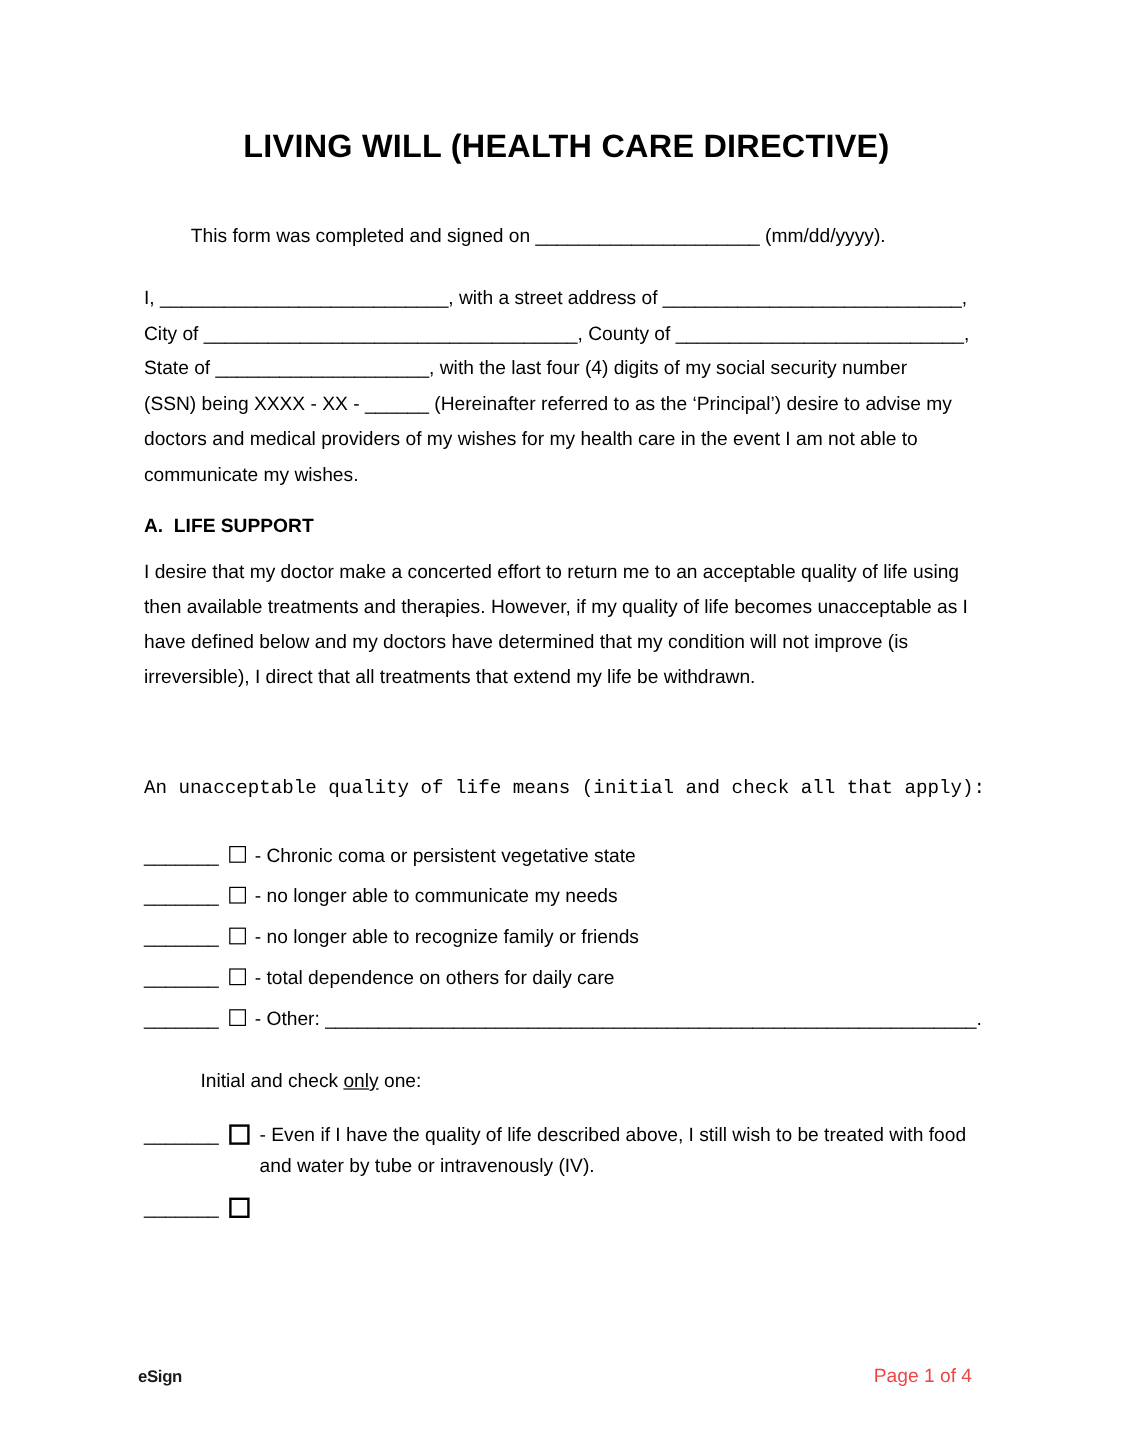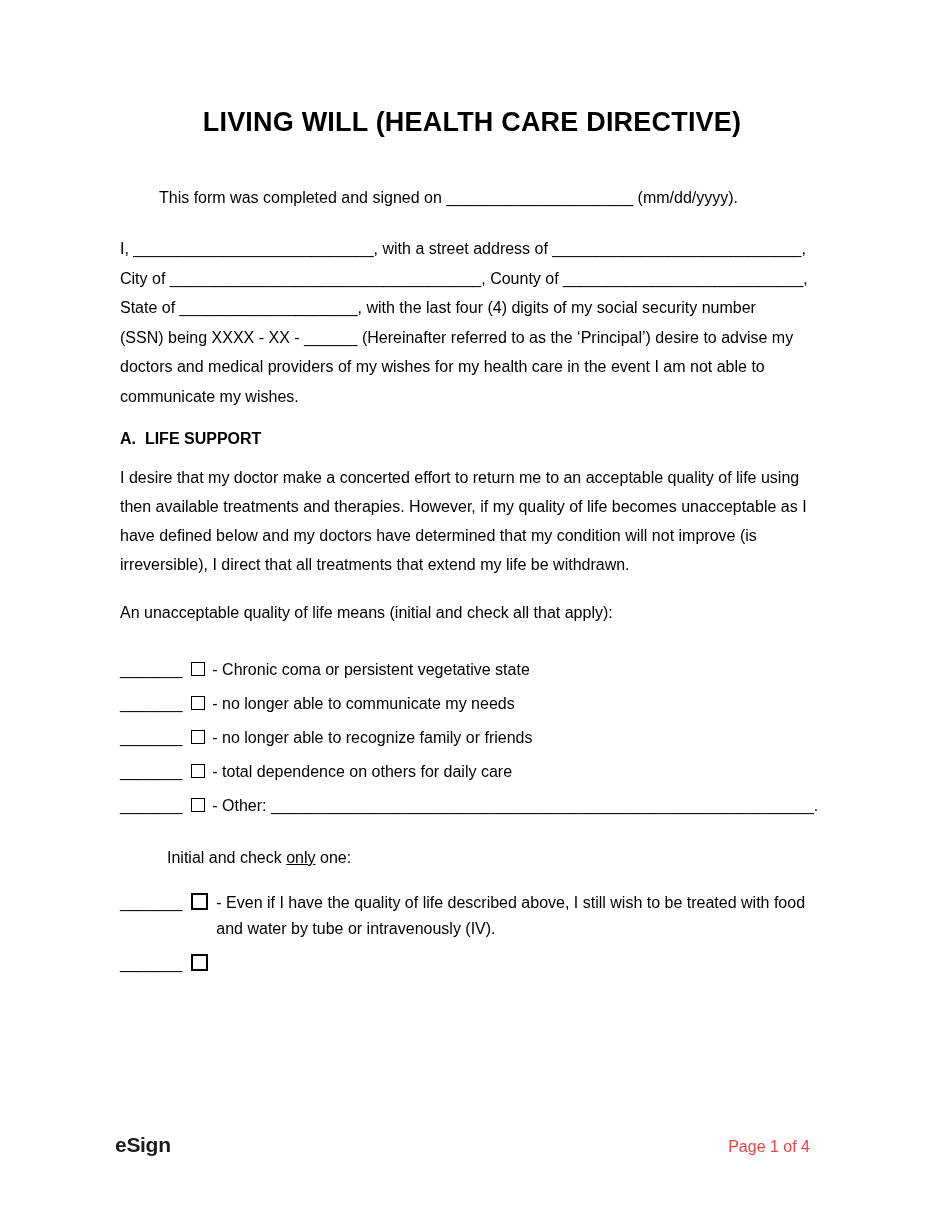--- a/index.html
+++ b/index.html
@@ -36,21 +36,21 @@
     margin-top: 18px;
     font-weight: bold;
     line-height: 20px;
     white-space: pre;
   }
   .section-body {
     margin-top: 14px;
     line-height: 29px;
     text-align: left;
   }
-  .apply-intro { margin-top: 24px; line-height: 20px; }
+  .apply-intro { margin-top: 68px; line-height: 20px; font-family: Liberation Mono, monospace; }
   .checklist { margin-top: 36px; }
   .check-item {
     line-height: 21px;
     margin-bottom: 13px;
     white-space: nowrap;
   }
   .initial-blank { letter-spacing: 0; }
   .checkbox {
     display: inline-block;
     width: 12px;
@@ -83,21 +83,21 @@
     position: absolute;
     left: 115px;
     right: 124px;
     bottom: 52px;
     display: flex;
     justify-content: space-between;
     align-items: baseline;
   }
   .logo {
     font-weight: bold;
-    font-size: 21px;
+    font-size: 14px;
     letter-spacing: -0.3px;
     color: #1b1b1b;
   }
   .page-indicator { font-size: 16px; color: #ef4444; }
 </style>
 </head>
 <body>
 
 <div class="page">
 

